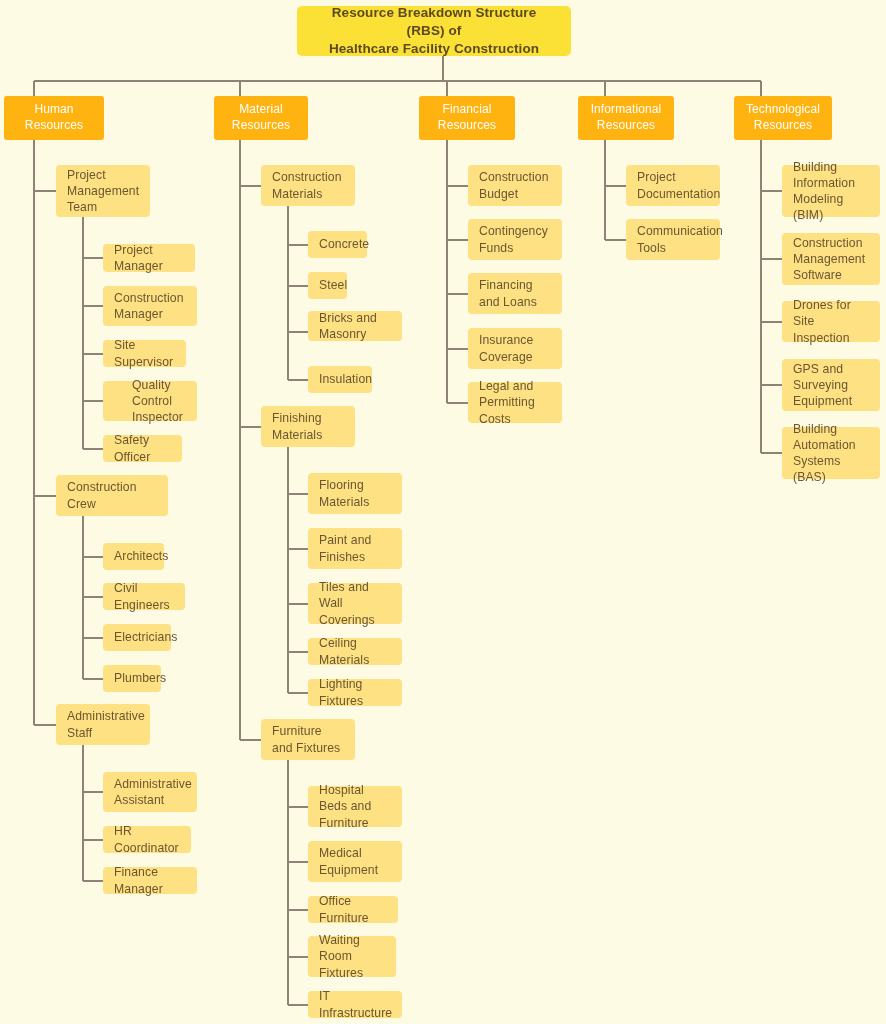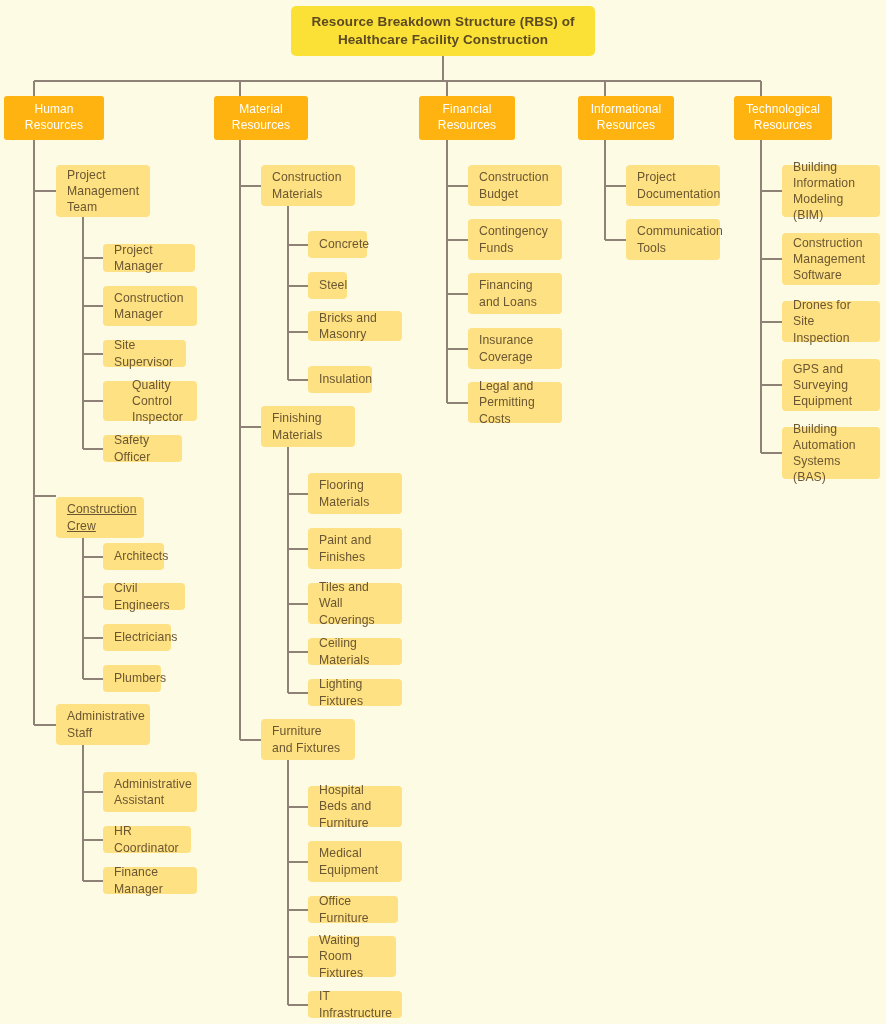--- a/index.html
+++ b/index.html
@@ -129,21 +129,21 @@
       <line x1="605" y1="240" x2="626" y2="240" stroke="#8d8275" stroke-width="1.4" shape-rendering="crispEdges"></line>
       <line x1="605" y1="140" x2="605" y2="240" stroke="#8d8275" stroke-width="1.4" shape-rendering="crispEdges"></line>
       <line x1="761" y1="191" x2="782" y2="191" stroke="#8d8275" stroke-width="1.4" shape-rendering="crispEdges"></line>
       <line x1="761" y1="259" x2="782" y2="259" stroke="#8d8275" stroke-width="1.4" shape-rendering="crispEdges"></line>
       <line x1="761" y1="322" x2="782" y2="322" stroke="#8d8275" stroke-width="1.4" shape-rendering="crispEdges"></line>
       <line x1="761" y1="385" x2="782" y2="385" stroke="#8d8275" stroke-width="1.4" shape-rendering="crispEdges"></line>
       <line x1="761" y1="453" x2="782" y2="453" stroke="#8d8275" stroke-width="1.4" shape-rendering="crispEdges"></line>
       <line x1="761" y1="140" x2="761" y2="453" stroke="#8d8275" stroke-width="1.4" shape-rendering="crispEdges"></line>
     </svg>
   <div id="nodes-layer">
-      <div class="node lvl0" style="left: 291px; top: 6px; width: 304px; height: 50px;">
+      <div class="node lvl0" style="left: 297px; top: 6px; width: 274px; height: 50px;">
         <span>
           <div>Resource Breakdown Structure (RBS) of</div>
           <div>Healthcare Facility Construction</div>
         </span>
       </div>
       <div class="node lvl1" style="left: 4px; top: 96px; width: 100px; height: 44px; padding-left: 11px;">
         <span>Human Resources</span>
       </div>
       <div class="node lvl1" style="left: 214px; top: 96px; width: 94px; height: 44px;">
         <span>Material Resources</span>
@@ -168,21 +168,21 @@
       </div>
       <div class="node lvl3" style="left: 103px; top: 340px; width: 83px; height: 27px;">
         <span>Site Supervisor</span>
       </div>
       <div class="node lvl3" style="left: 103px; top: 381px; width: 94px; height: 40px; padding-left: 29px;">
         <span>Quality Control Inspector</span>
       </div>
       <div class="node lvl3" style="left: 103px; top: 435px; width: 79px; height: 27px;">
         <span>Safety Officer</span>
       </div>
-      <div class="node lvl2" style="left: 56px; top: 497px; width: 88px; height: 41px; text-decoration: underline;">
+      <div class="node lvl2" style="left: 56px; top: 475px; width: 112px; height: 41px;">
         <span>Construction Crew</span>
       </div>
       <div class="node lvl3" style="left: 103px; top: 543px; width: 61px; height: 27px;">
         <span>Architects</span>
       </div>
       <div class="node lvl3" style="left: 103px; top: 583px; width: 82px; height: 27px;">
         <span>Civil Engineers</span>
       </div>
       <div class="node lvl3" style="left: 103px; top: 624px; width: 68px; height: 27px;">
         <span>Electricians</span>

